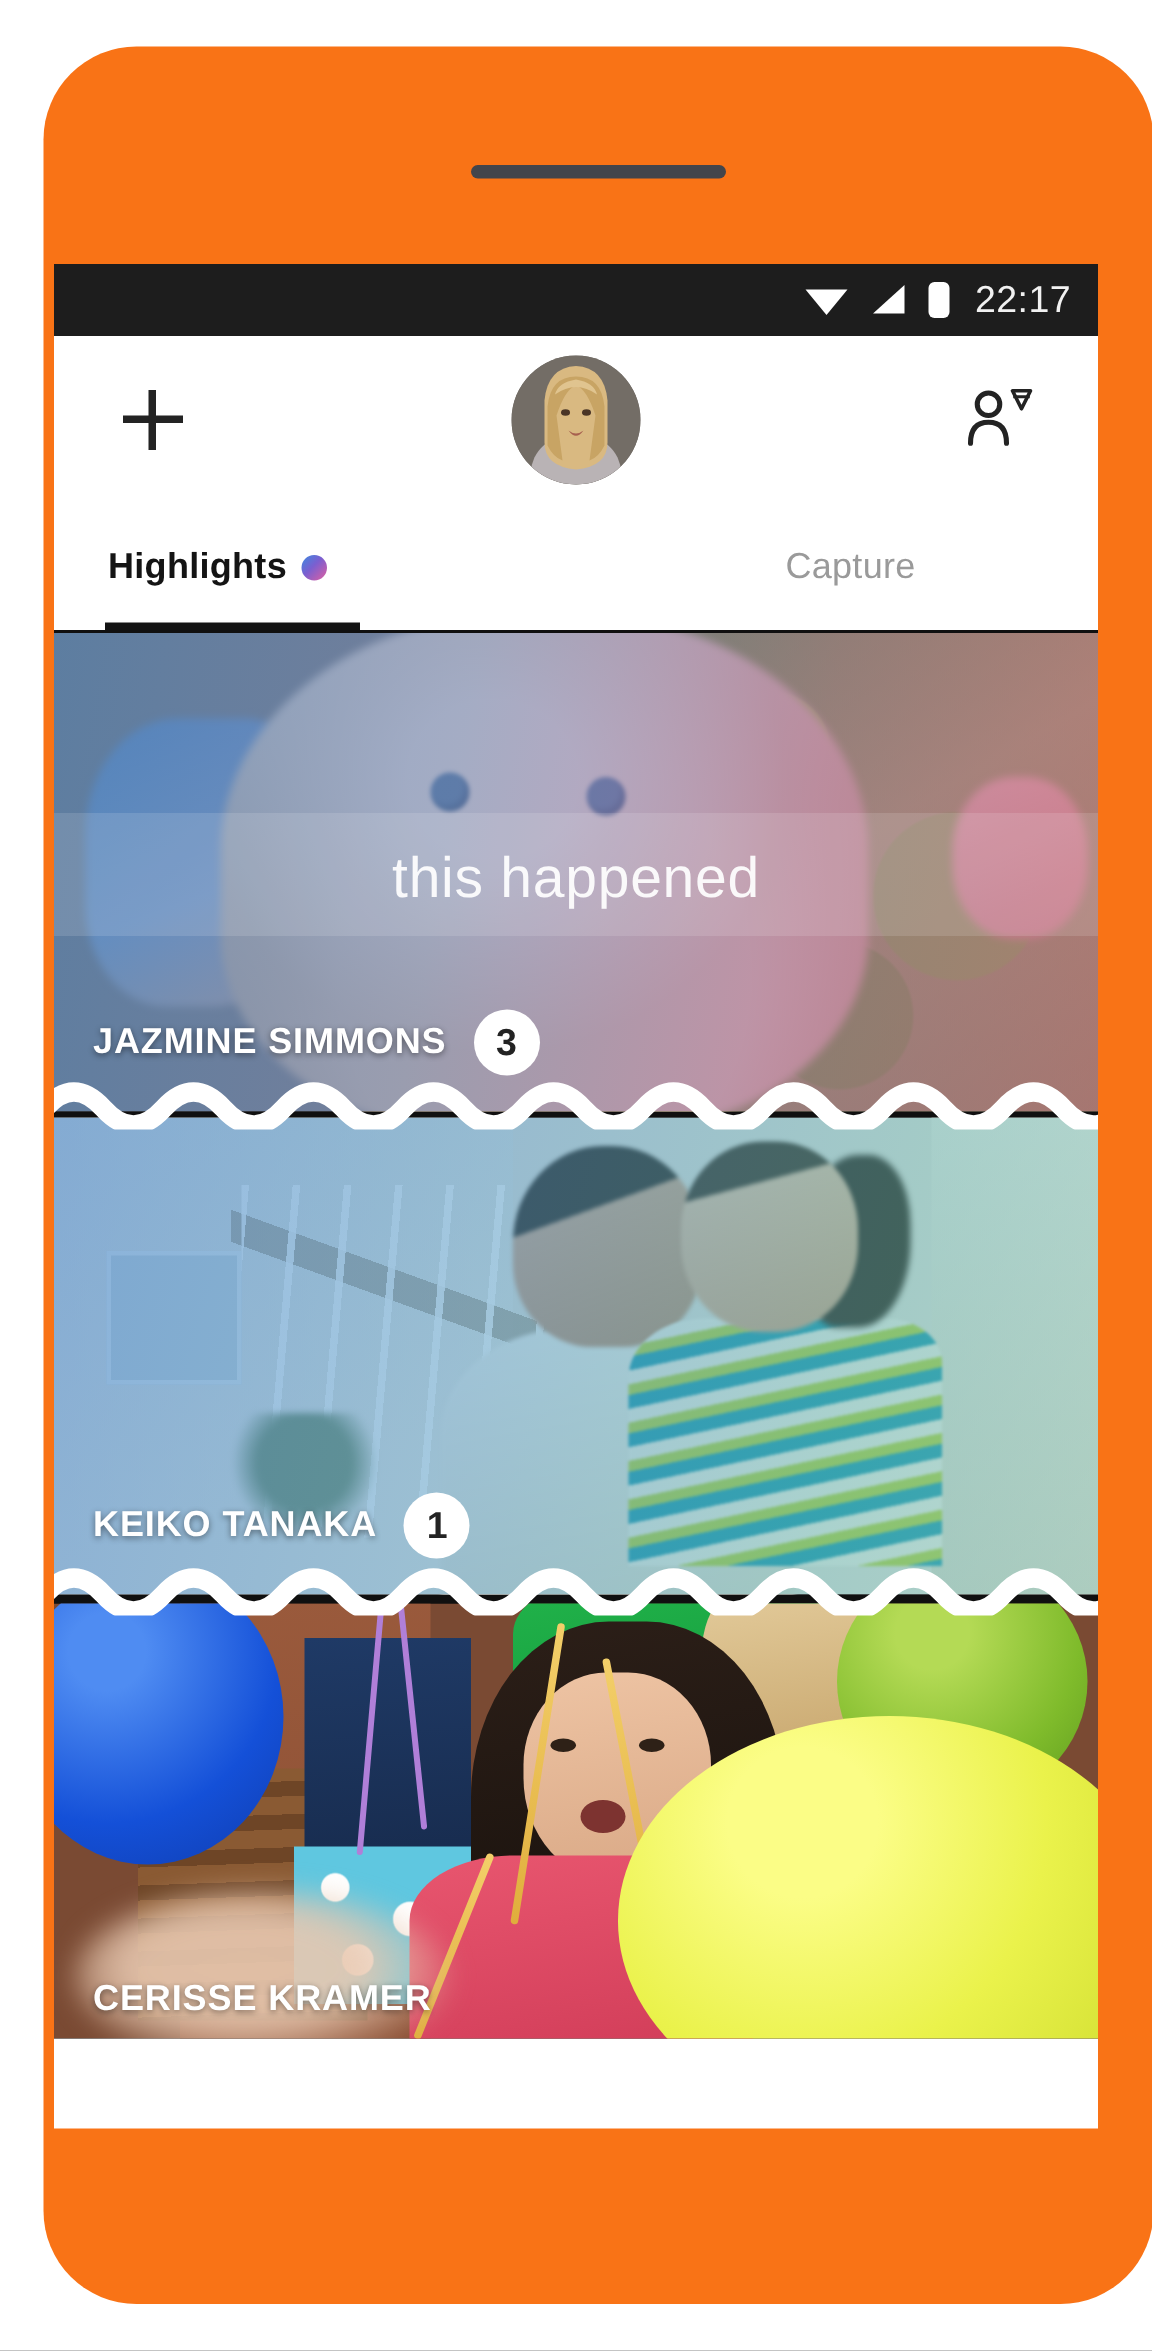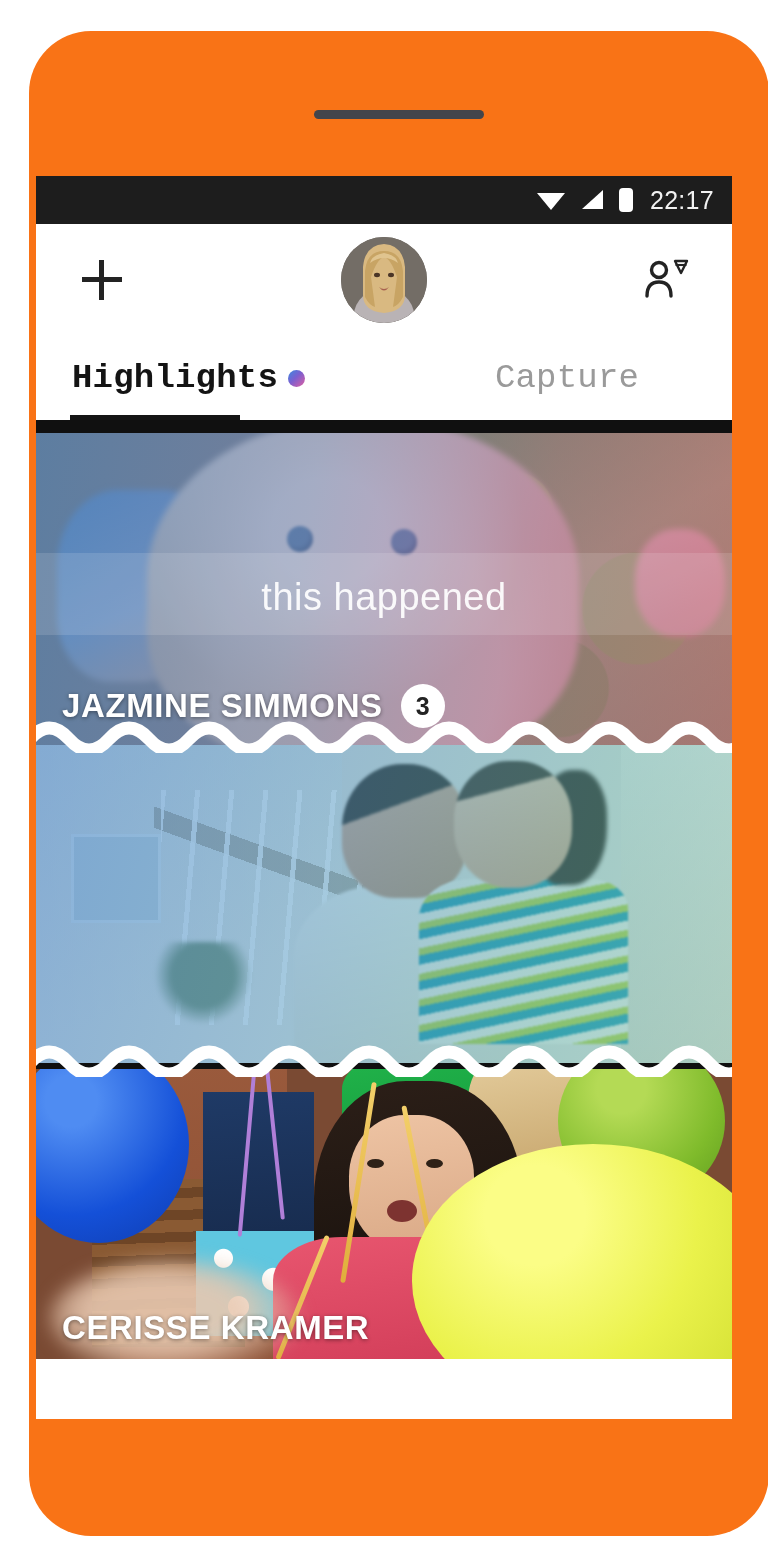--- a/index.html
+++ b/index.html
@@ -94,42 +94,42 @@
   .tab {
     flex:1 1 0;
     display:flex;
     align-items:center;
     justify-content:center;
     height:100%;
     gap:10px;
     position:relative;
   }
   .tab:first-child { justify-content:flex-start; padding-left:36px; }
-  .tab-label { font-size:34px; color:#9a9a9a; letter-spacing:.2px;font-family:Liberation Mono, monospace; }
+  .tab-label { font-size:24px; color:#9a9a9a; letter-spacing:.2px; }
   .tab.active .tab-label { color:#141414; font-weight:bold; }
   .tab-dot {
     width:17px; height:17px; border-radius:50%;
     background:linear-gradient(135deg,#3b8ae0 0%,#7b5fd0 45%,#e05fa0 100%);
     flex:0 0 auto;
   }
   .tab-underline {
     position:absolute;
     left:34px; bottom:0;
     width:170px; height:5px;
     background:#141414;
   }
 
   
   .feed { position:relative; height:939px; background:#101010; overflow:hidden; }
   .card { position:absolute; left:0; width:100%; overflow:hidden; }
   .card-photo { position:absolute; inset:0; }
   .card-tint { position:absolute; inset:0; }
 
   
-  .card-1 { top:13px; height:319px;text-decoration:underline; }
+  .card-1 { top:2px; height:319px;text-decoration:underline; }
   .photo-dog { position:absolute; inset:0; background:#8a8578; }
   .dog-sky {
     position:absolute; left:55%; top:0; right:0; bottom:0;
     background:
       radial-gradient(circle at 30% 25%, rgba(150,190,70,.85) 0 40px, transparent 42px),
       radial-gradient(circle at 70% 55%, rgba(120,170,60,.8) 0 55px, transparent 57px),
       radial-gradient(circle at 45% 80%, rgba(100,150,50,.7) 0 48px, transparent 50px),
       linear-gradient(150deg,#6f8f3c 0%,#92a355 45%,#7b8f48 100%);
   }
   .dog-body {
@@ -378,21 +378,21 @@
     position:absolute;
     left:26px; bottom:24px;
     display:flex;
     align-items:center;
     gap:18px;
     z-index:4;
   }
   .card-3 .card-meta { bottom:12px; }
   .meta-name {
     color:#ffffff;
-    font-size:33px;
+    font-size:24px;
     font-weight:bold;
     letter-spacing:.6px;
     text-shadow:0 1px 4px rgba(0,0,0,.45);
   }
   .meta-count {
     width:44px; height:44px;
     border-radius:50%;
     background:#ffffff;
     display:flex;
     align-items:center;
@@ -500,20 +500,24 @@
           <div class="rail-posts"></div>
           <div class="plant"></div>
           <div class="door-right"></div>
           <div class="dad-body"></div>
           <div class="dad-head"></div>
           <div class="kid-shirt"></div>
           <div class="kid-hair"></div>
           <div class="kid-head"></div>
         </div>
         <div class="card-tint tint-2"></div>
+        <div class="card-meta">
+          <span class="meta-name">KEIKO TANAKA</span>
+          <span class="meta-count">1</span>
+        </div>
       </div>
 
       <svg class="wave wave-2" viewBox="0 0 696 34" preserveAspectRatio="none">
         <path d="M-6 20 Q13 -2 33 20 T73 20 T113 20 T153 20 T193 20 T233 20 T273 20 T313 20 T353 20 T393 20 T433 20 T473 20 T513 20 T553 20 T593 20 T633 20 T673 20 T713 20" fill="none" stroke="#ffffff" stroke-width="13" stroke-linecap="round"></path>
       </svg>
 
       <div class="card card-3">
         <div class="card-photo photo-party">
           <div class="p-wall"></div>
           <div class="p-bench"></div>

